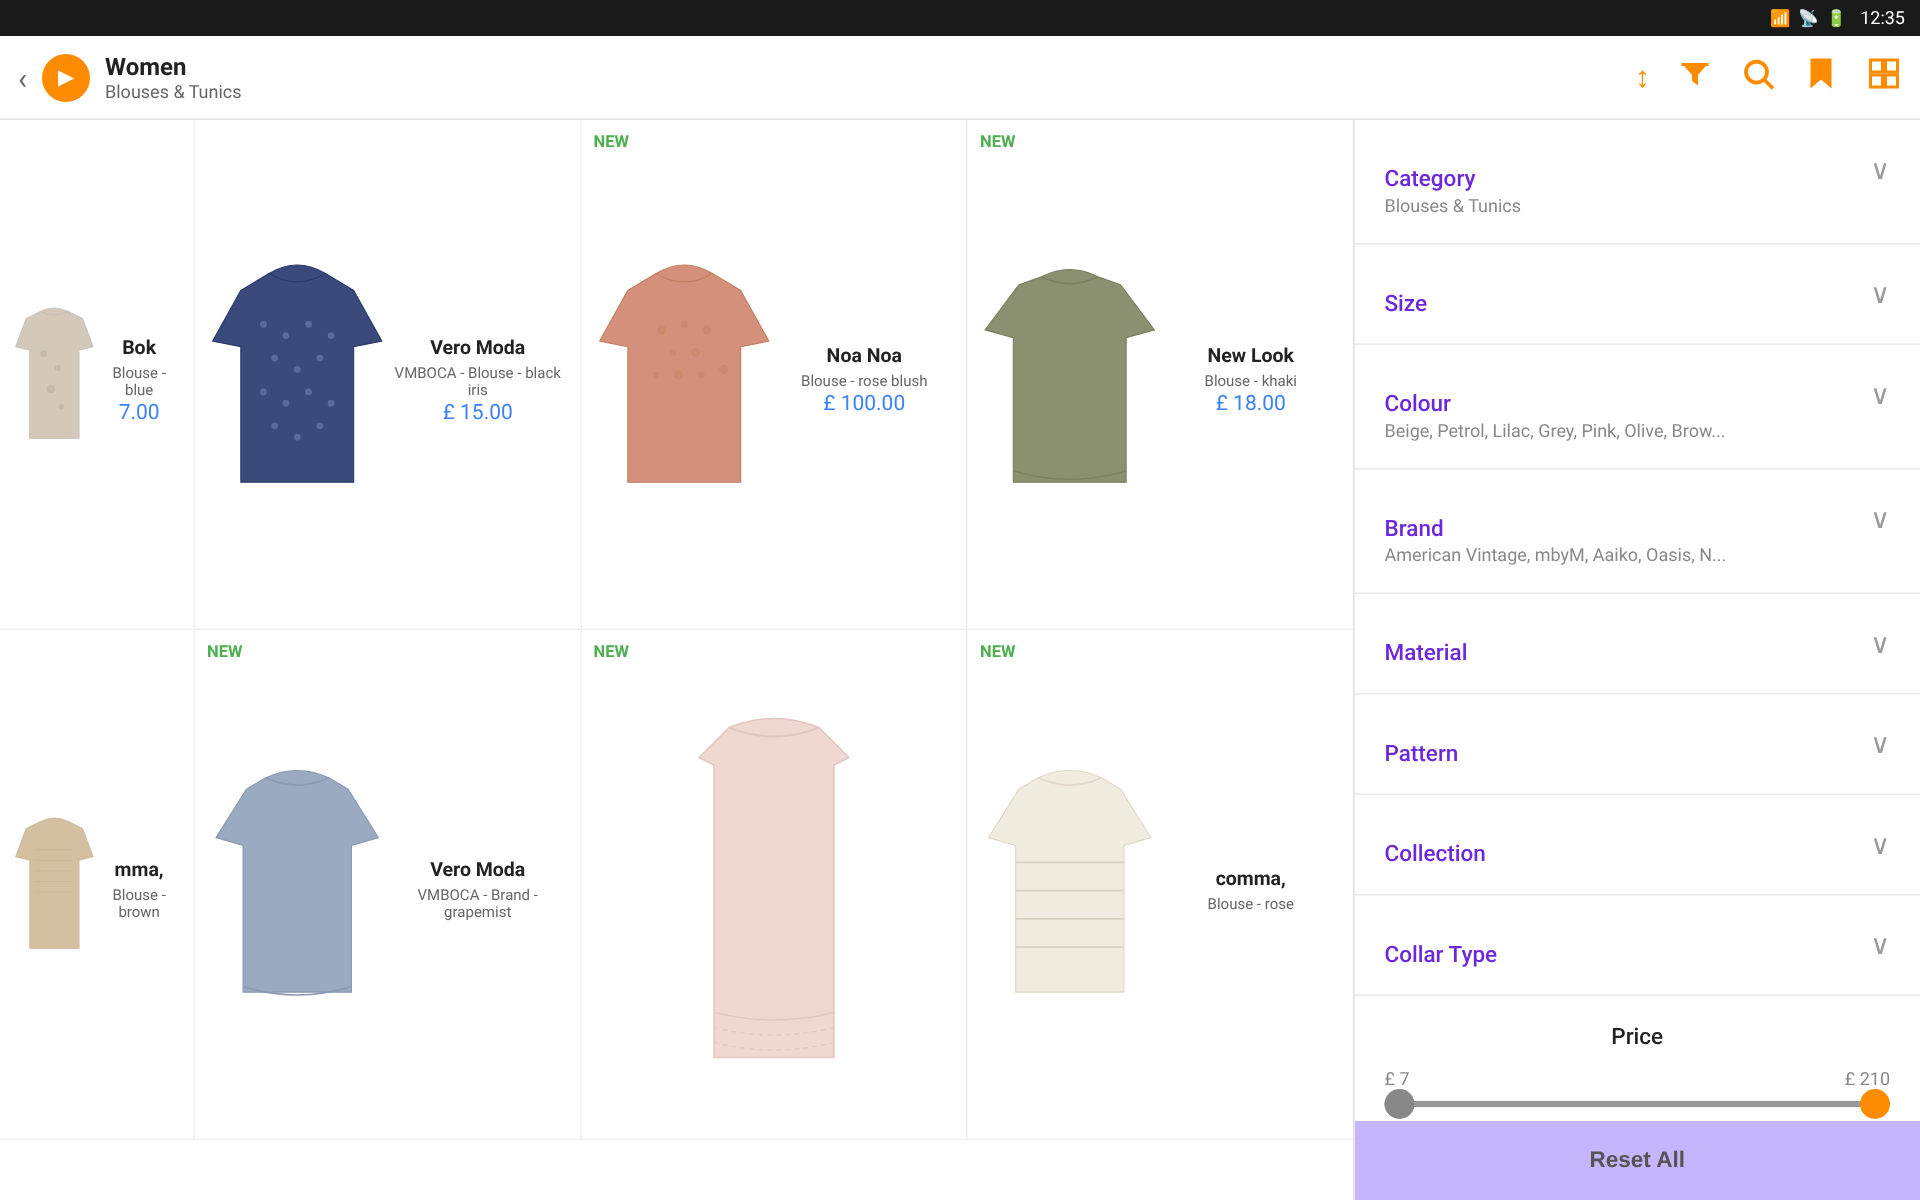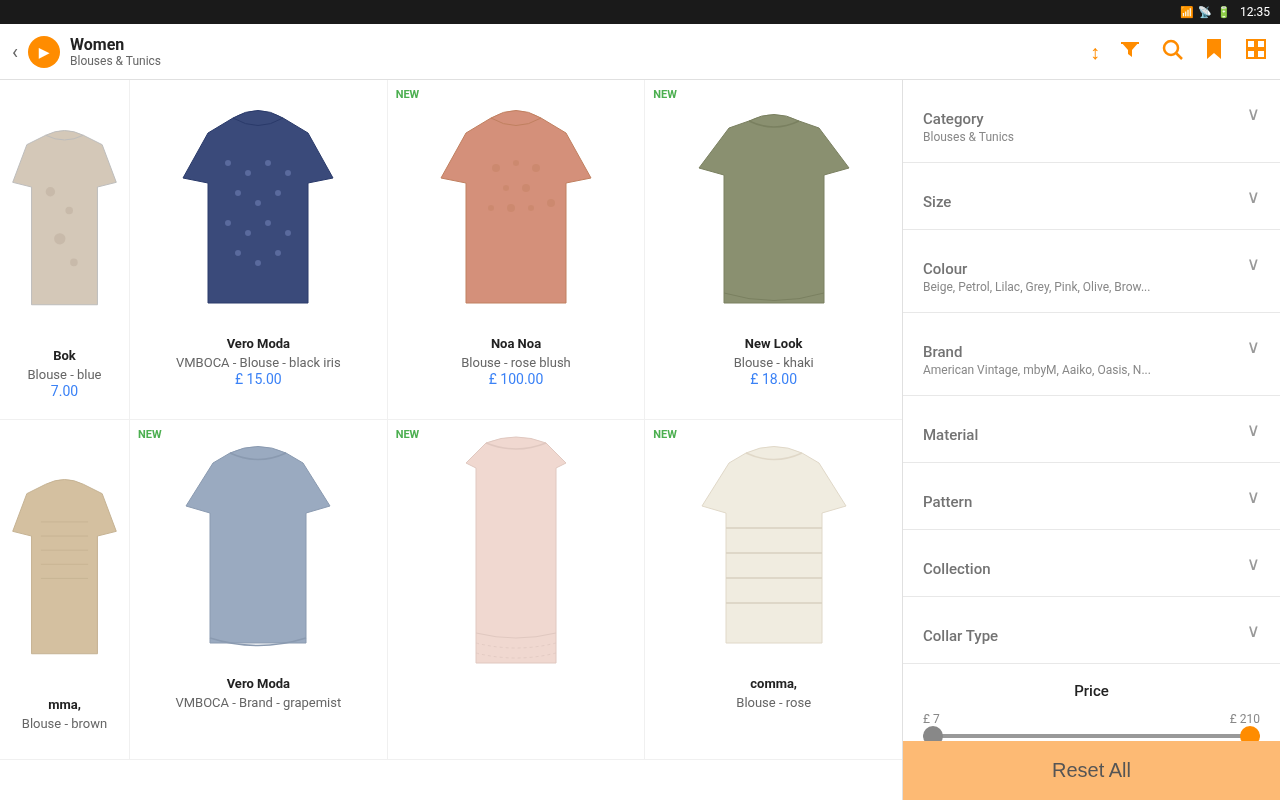--- a/index.html
+++ b/index.html
@@ -93,21 +93,21 @@
     }
     .product-row {
       display: flex;
     }
     .product-item {
       flex: 1;
       border-right: 1px solid #f0f0f0;
       border-bottom: 1px solid #f0f0f0;
       padding: 8px;
       display: flex;
-      flex-direction: column;
+      flex-direction: row;
       align-items: center;
       position: relative;
       min-height: 340px;
     }
     .product-item:last-child { border-right: none; }
     .product-item.partial {
       overflow: hidden;
       max-width: 130px;
       min-width: 130px;
       justify-content: center;
@@ -132,21 +132,21 @@
       text-align: center;
       margin-top: 8px;
       width: 100%;
     }
     .product-brand {
       font-size: 13px;
       font-weight: bold;
       color: #222;
     }
     .product-desc {
-      font-size: 13px;
+      font-size: 10px;
       color: #666;
       margin-top: 4px;
     }
     .product-price {
       font-size: 14px;
       color: #3b82f6;
       margin-top: 1px;
     }
 
     
@@ -176,21 +176,21 @@
     }
     .filter-header.has-value .filter-header-row {
       width: 100%;
       display: flex;
       justify-content: space-between;
       align-items: center;
     }
     .filter-title {
       font-size: 15px;
       font-weight: 500;
-      color: #737373;
+      color: #6d28d9;
       margin-top: 12px;
     }
     .filter-value {
       font-size: 12px;
       color: #888;
     }
     .chevron {
       color: #999;
       font-size: 18px;
     }
@@ -263,27 +263,27 @@
 
     
     .bottom-buttons {
       display: flex;
       margin-top: auto;
       position: sticky;
       bottom: 0;
     }
     .btn-reset {
       flex: 1;
-      background: #fdba74;
+      background: #c4b5fd;
       border: none;
       padding: 18px;
-      font-size: 20px;
+      font-size: 15px;
       color: #555;
       cursor: pointer;
-      font-weight: 400;
+      font-weight: 700;
     }
     .btn-show {
       flex: 1;
       background: #ff8c00;
       border: none;
       padding: 18px;
       font-size: 15px;
       color: white;
       cursor: pointer;
       font-weight: 500;

